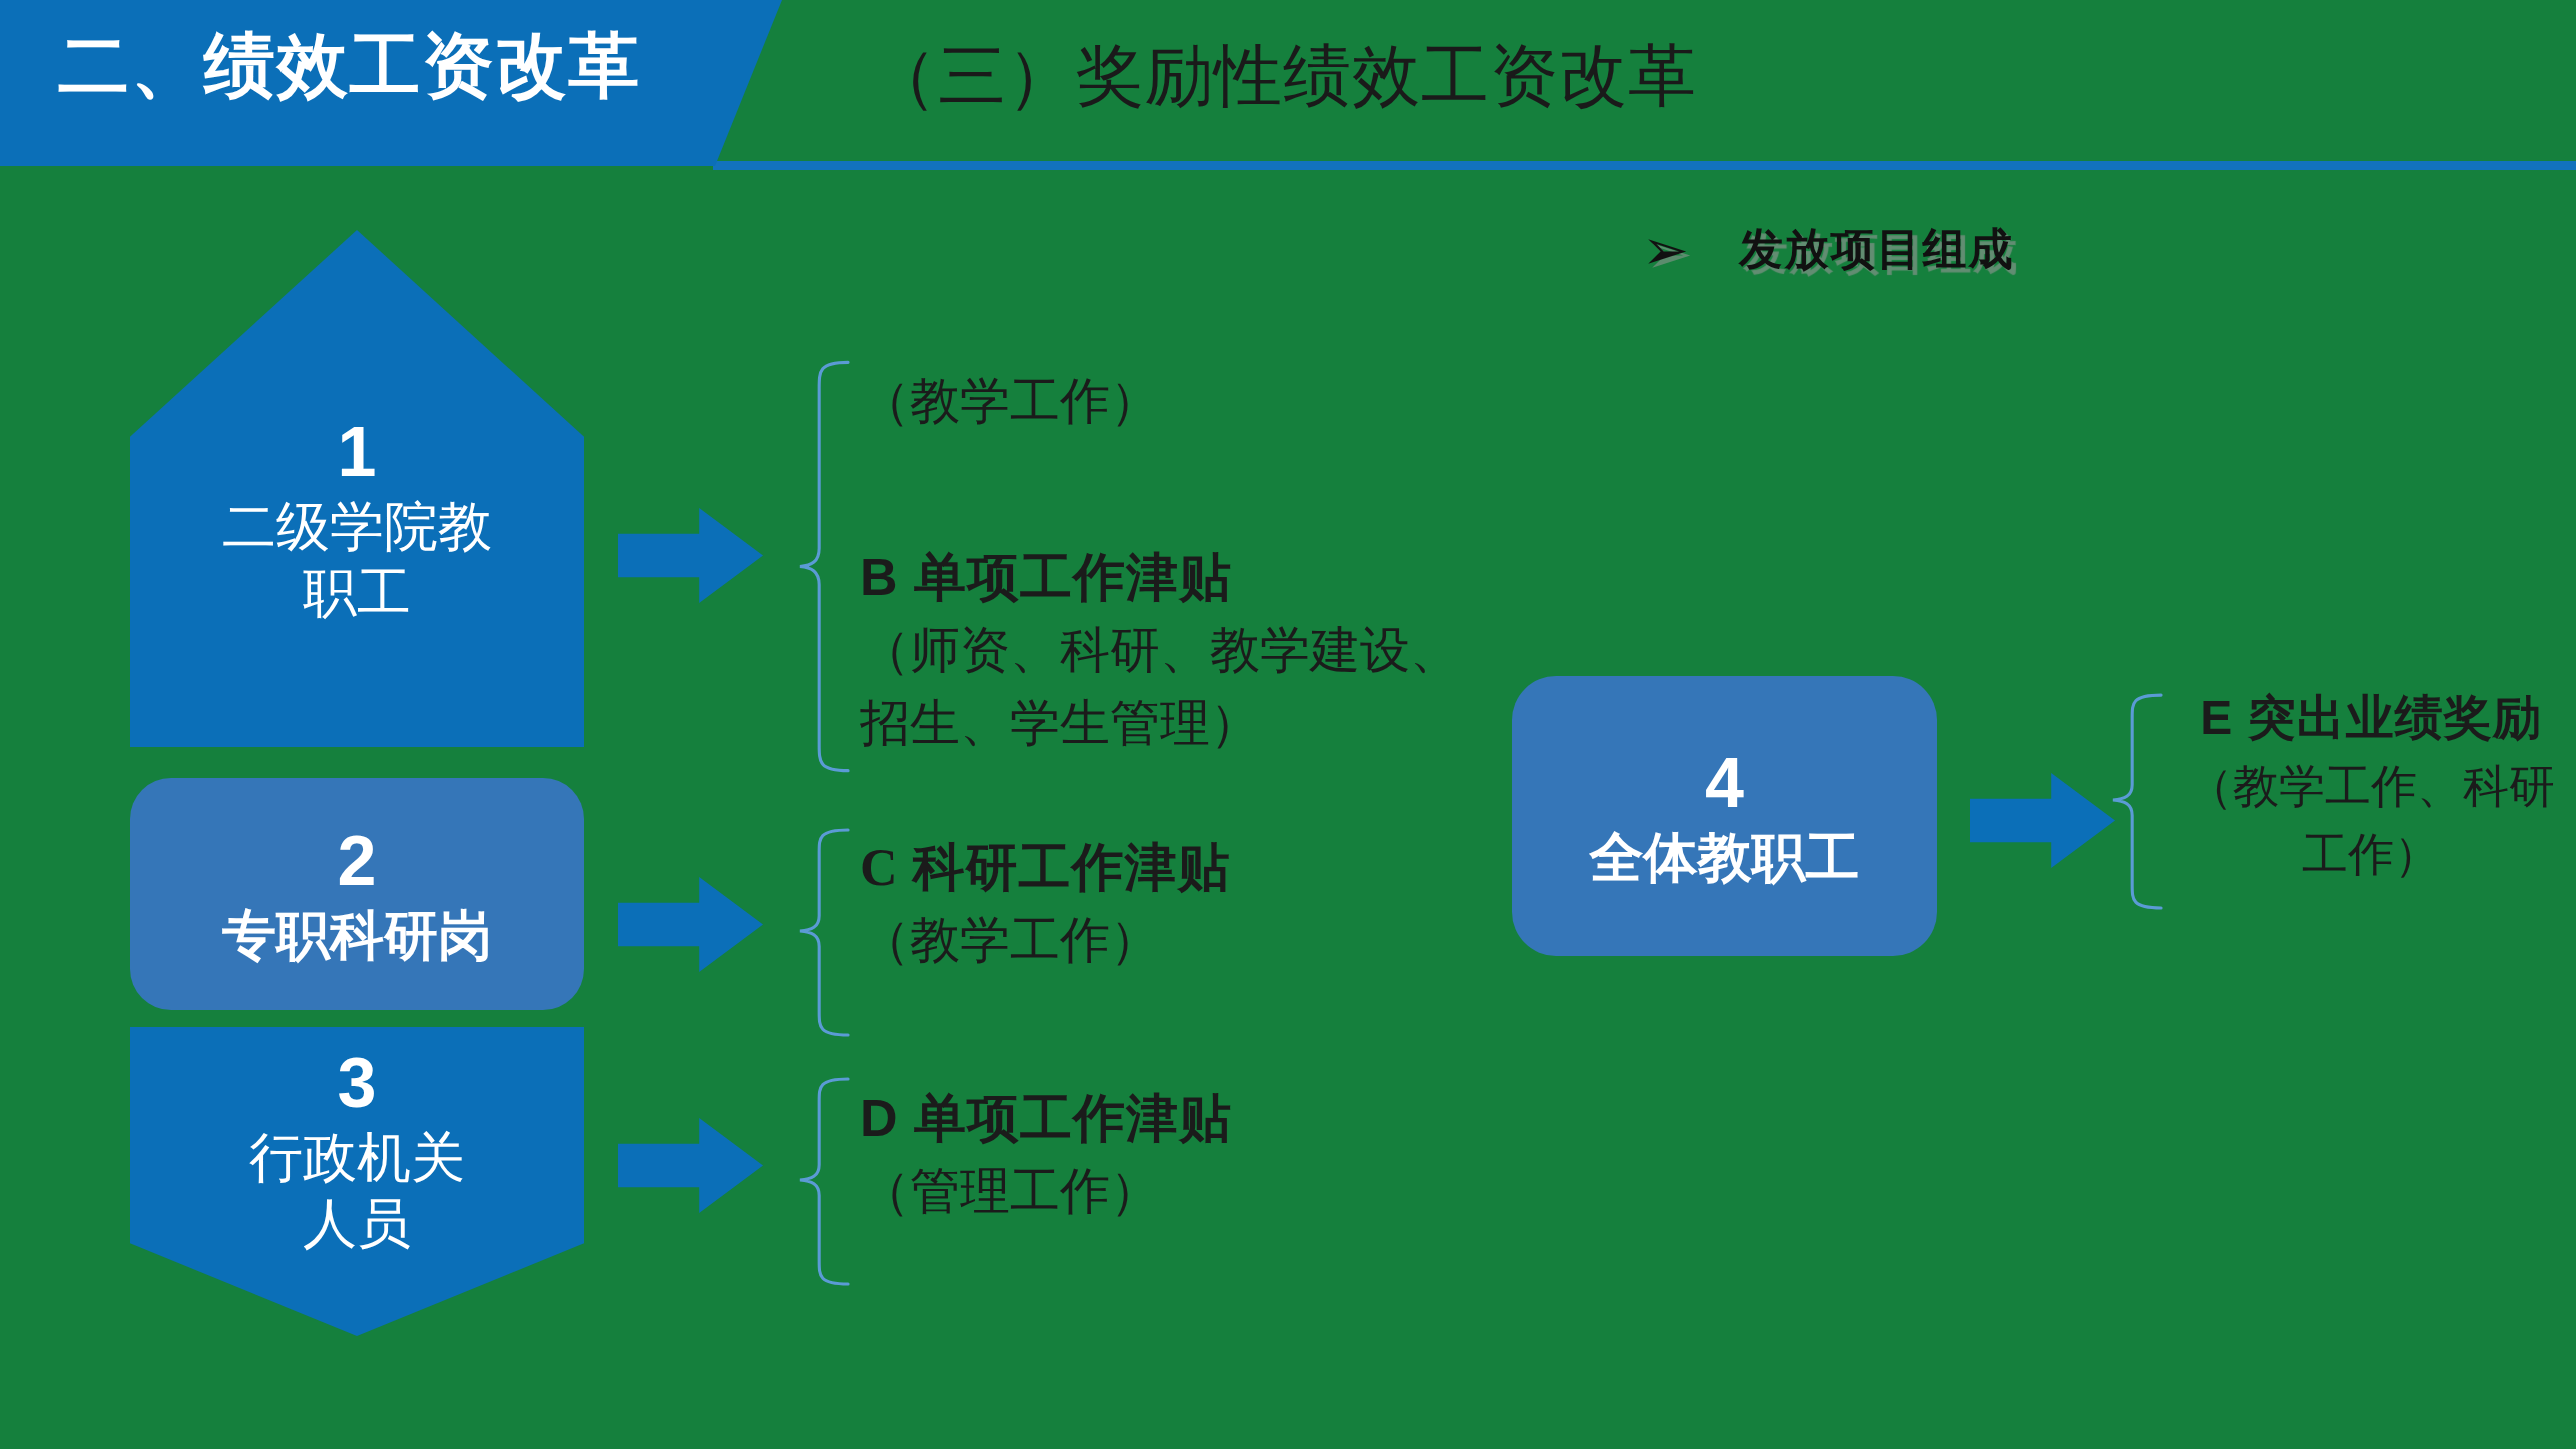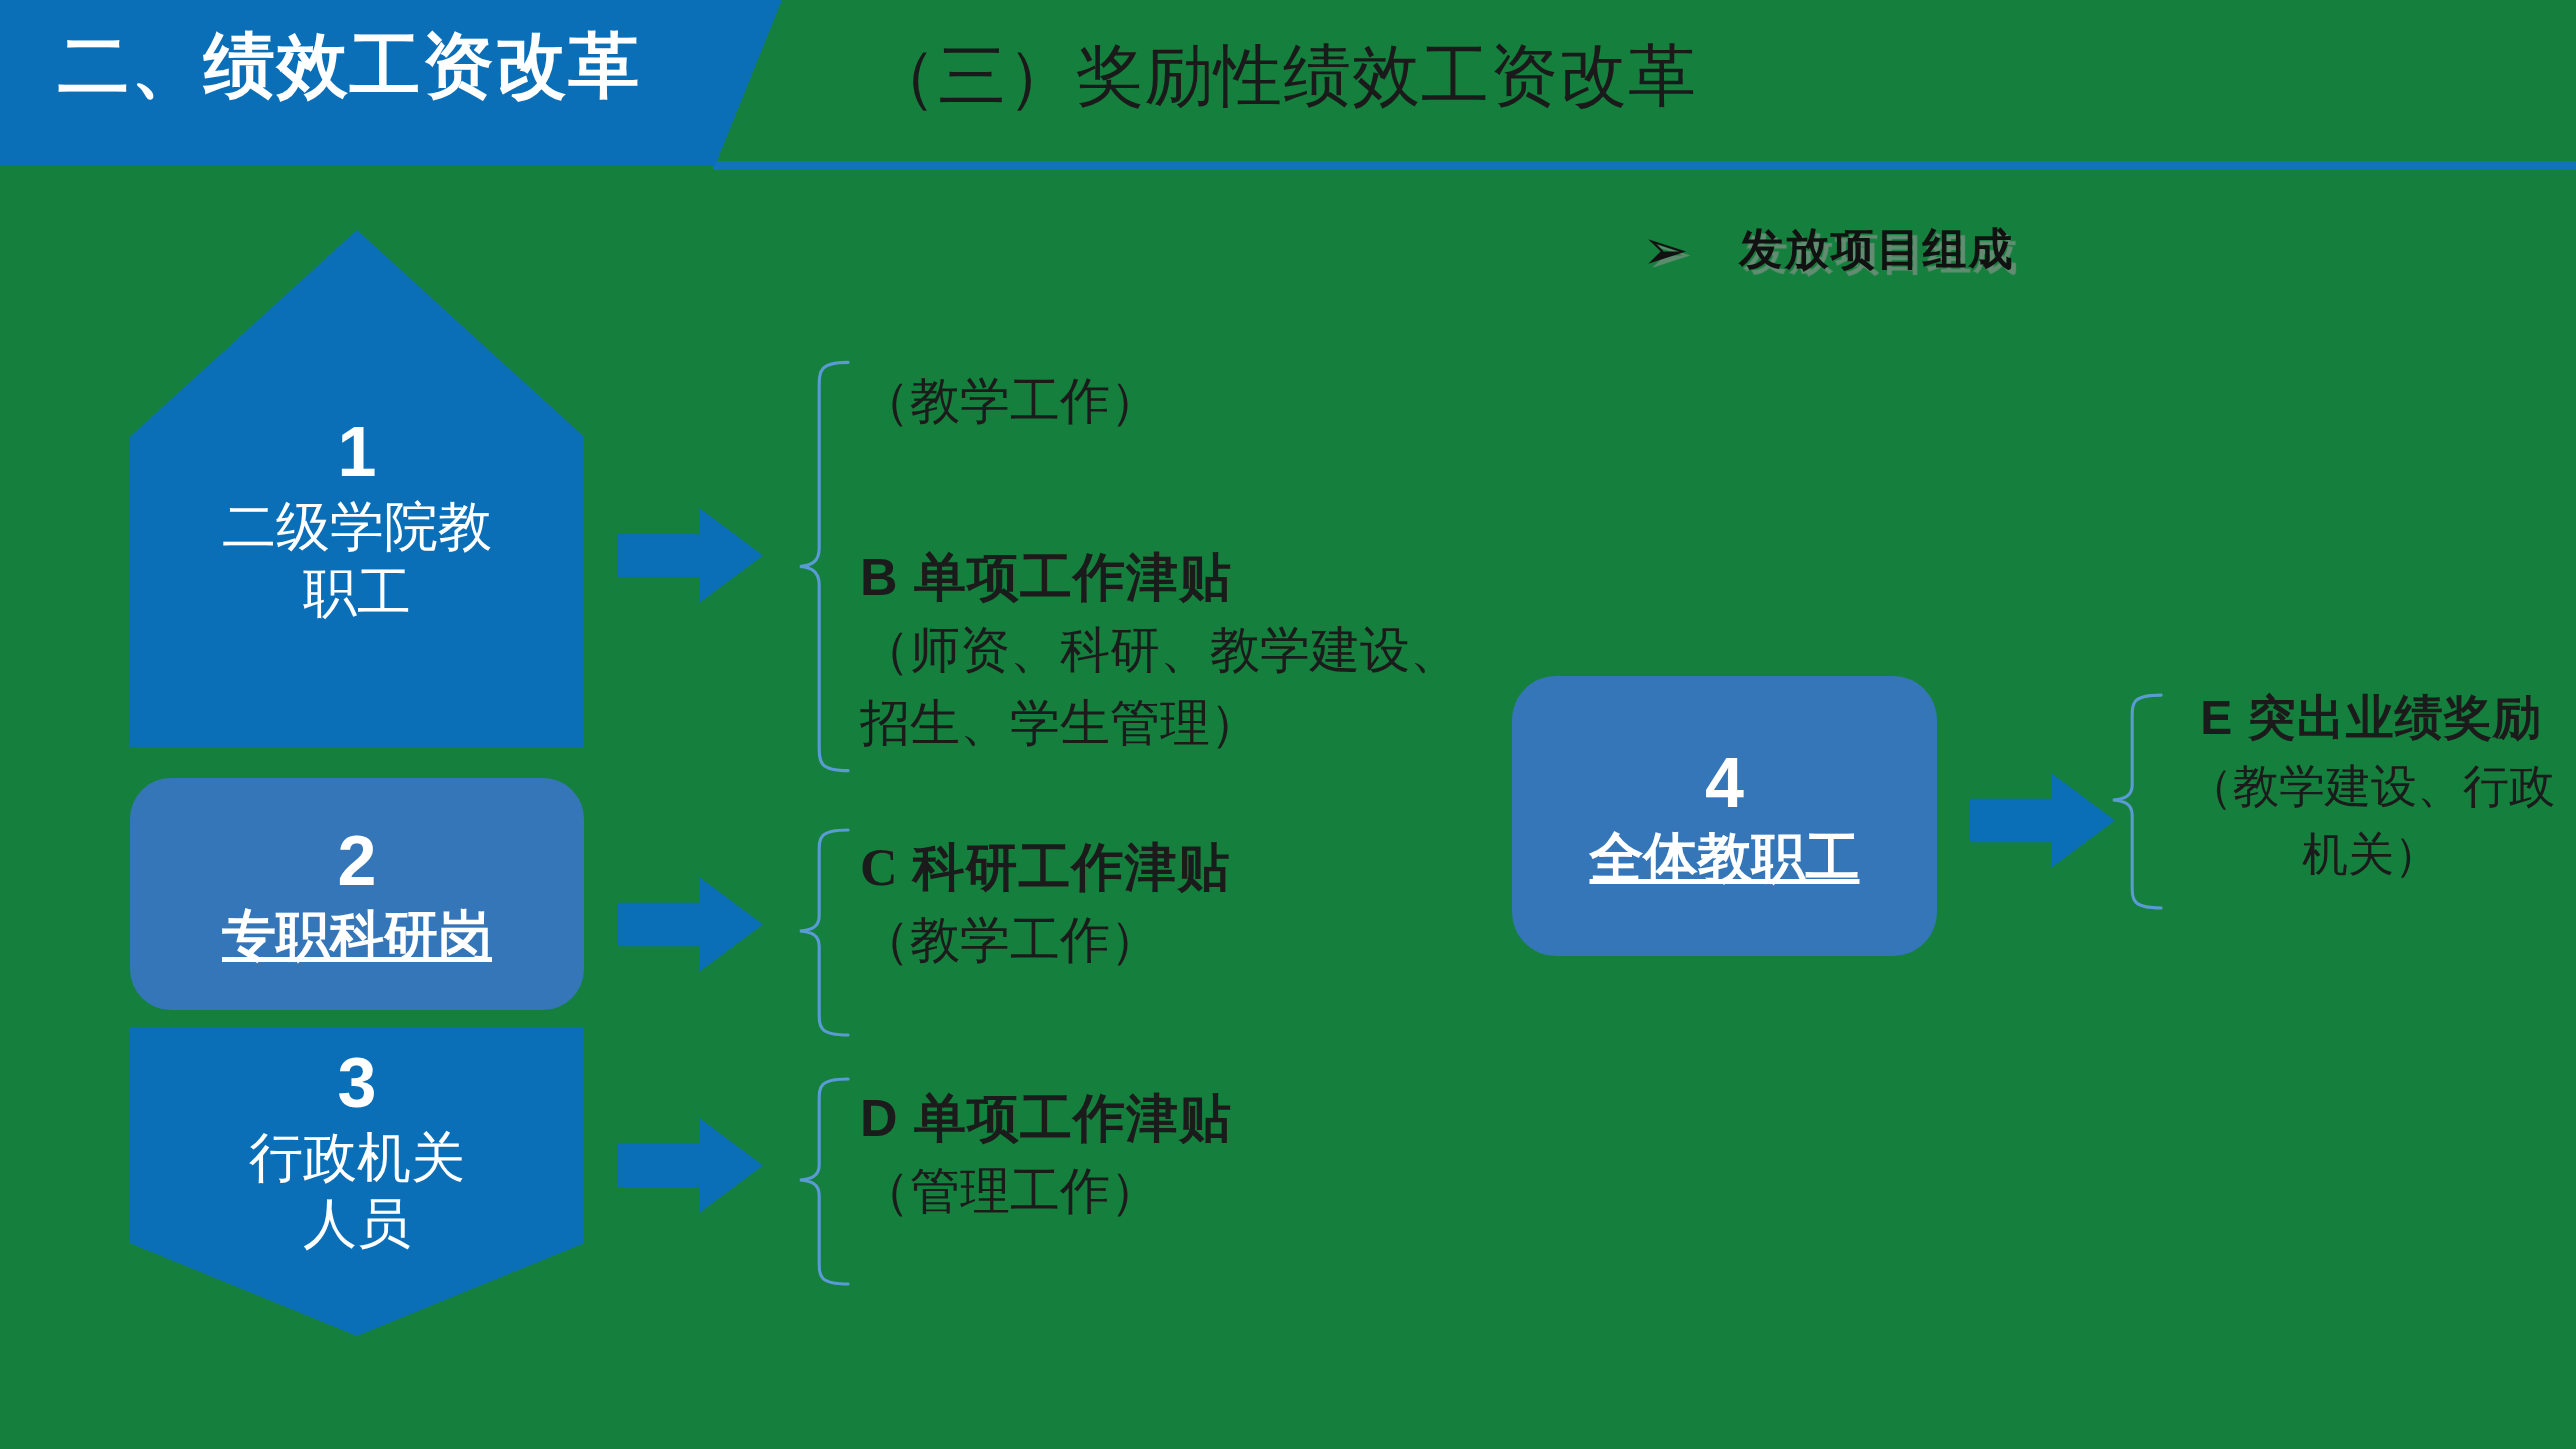--- a/index.html
+++ b/index.html
@@ -95,21 +95,21 @@
     font-size:70px;
     font-weight:700;
     line-height:81px;
   }
   .stage-label{
     font-size:54px;
     font-weight:400;
     line-height:66px;
     white-space:pre-line;
   }
-  .stage-label.bold{font-weight:700;text-decoration:underline;}
+  .stage-label.bold{font-weight:700;}
 
   
   #stage-1{
     left:130px; top:230px;
     width:454px; height:517px;
     background:#0B6FB8;
     clip-path:polygon(50% 0, 100% 40%, 100% 100%, 0 100%, 0 40%);
     padding-top:60px;
   }
   
@@ -264,17 +264,17 @@
     <div class="item-sub">（教学工作）</div>
   </div>
 
   <div class="item-group" id="group-d">
     <div class="item-title">D 单项工作津贴</div>
     <div class="item-sub">（管理工作）</div>
   </div>
 
   <div class="item-group" id="group-e">
     <div class="item-title">E 突出业绩奖励</div>
-    <div class="item-sub">（教学建设、行政机关）</div>
+    <div class="item-sub">（教学工作、科研工作）</div>
   </div>
 
 </div>
 
 
 </body></html>

